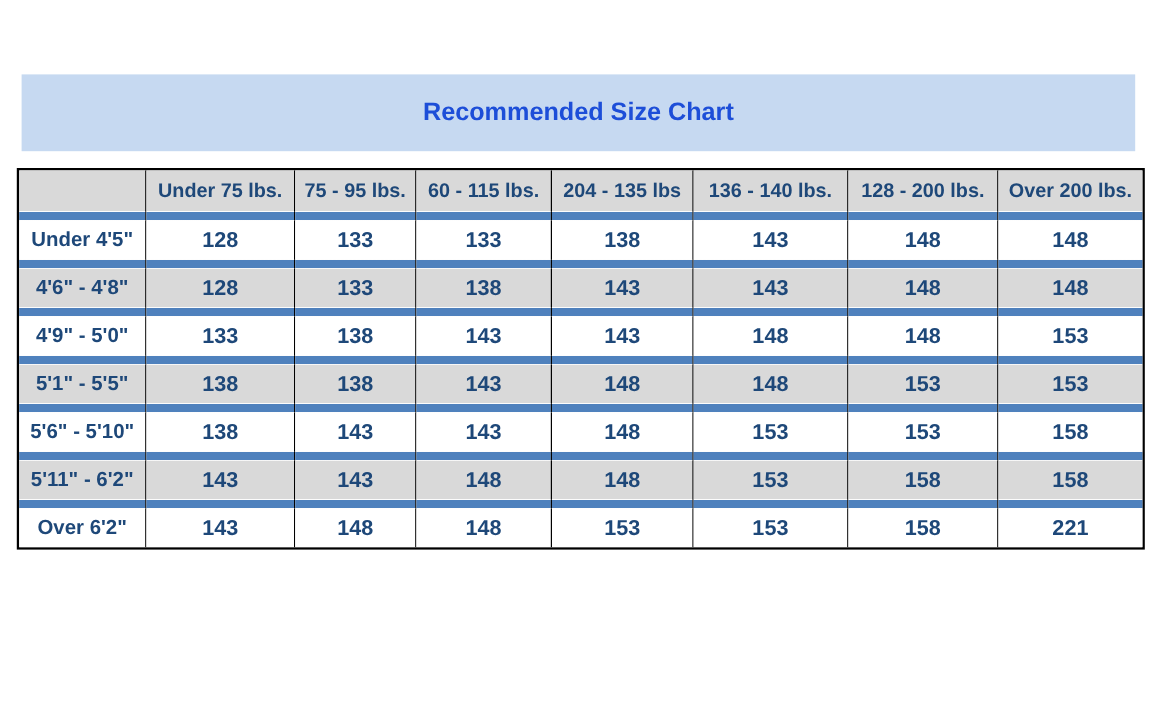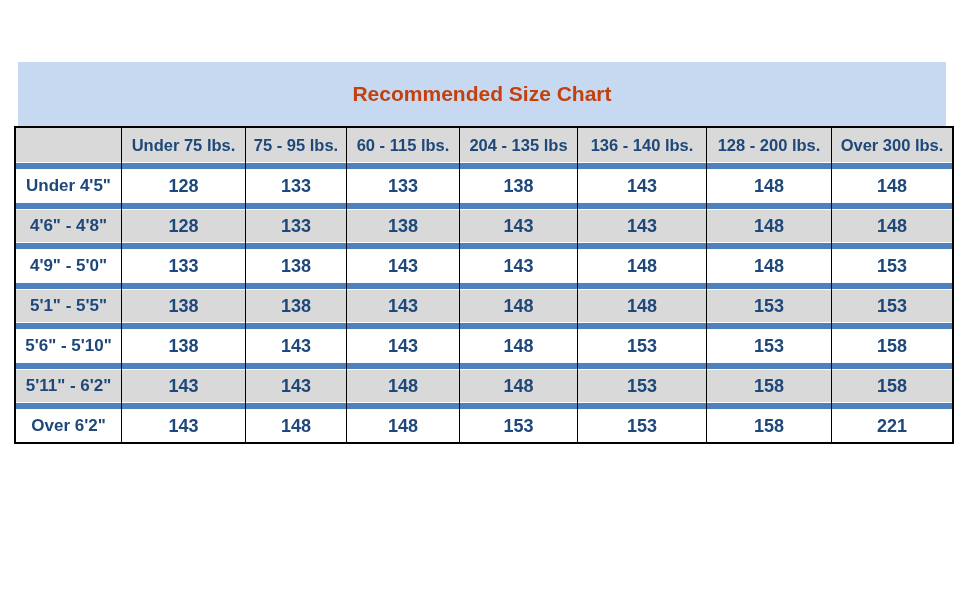--- a/index.html
+++ b/index.html
@@ -15,28 +15,28 @@
     background: #ffffff;
   }
   .title-bar {
     position: absolute;
     left: 18px; top: 62px;
     width: 928px; height: 64px;
     background: #c6d9f1;
     display: flex; align-items: center; justify-content: center;
   }
   .title-text {
-    color: #c2410c;
+    color: #1d4ed8;
     font-size: 21px;
     font-weight: 700;
     letter-spacing: 0px;
   }
   .table-wrap {
     position: absolute;
-    left: 14px; top: 126px;
+    left: 14px; top: 140px;
     width: 940px;
   }
   table.sizechart {
     width: 940px;
     table-layout: fixed;
     border-collapse: separate;
     border-spacing: 0;
     border: 2px solid #000000;
   }
   table.sizechart th, table.sizechart td {
@@ -93,21 +93,21 @@
       </colgroup>
       <thead>
         <tr class="header-row">
           <th></th>
           <th>Under 75 lbs.</th>
           <th>75 - 95 lbs.</th>
           <th>60 - 115 lbs.</th>
           <th>204 - 135 lbs</th>
           <th>136 - 140 lbs.</th>
           <th>128 - 200 lbs.</th>
-          <th>Over 300 lbs.</th>
+          <th>Over 200 lbs.</th>
         </tr>
       </thead>
       <tbody>
         <tr class="band">
           <td></td>
             <td></td>
             <td></td>
             <td></td>
             <td></td>
             <td></td>

